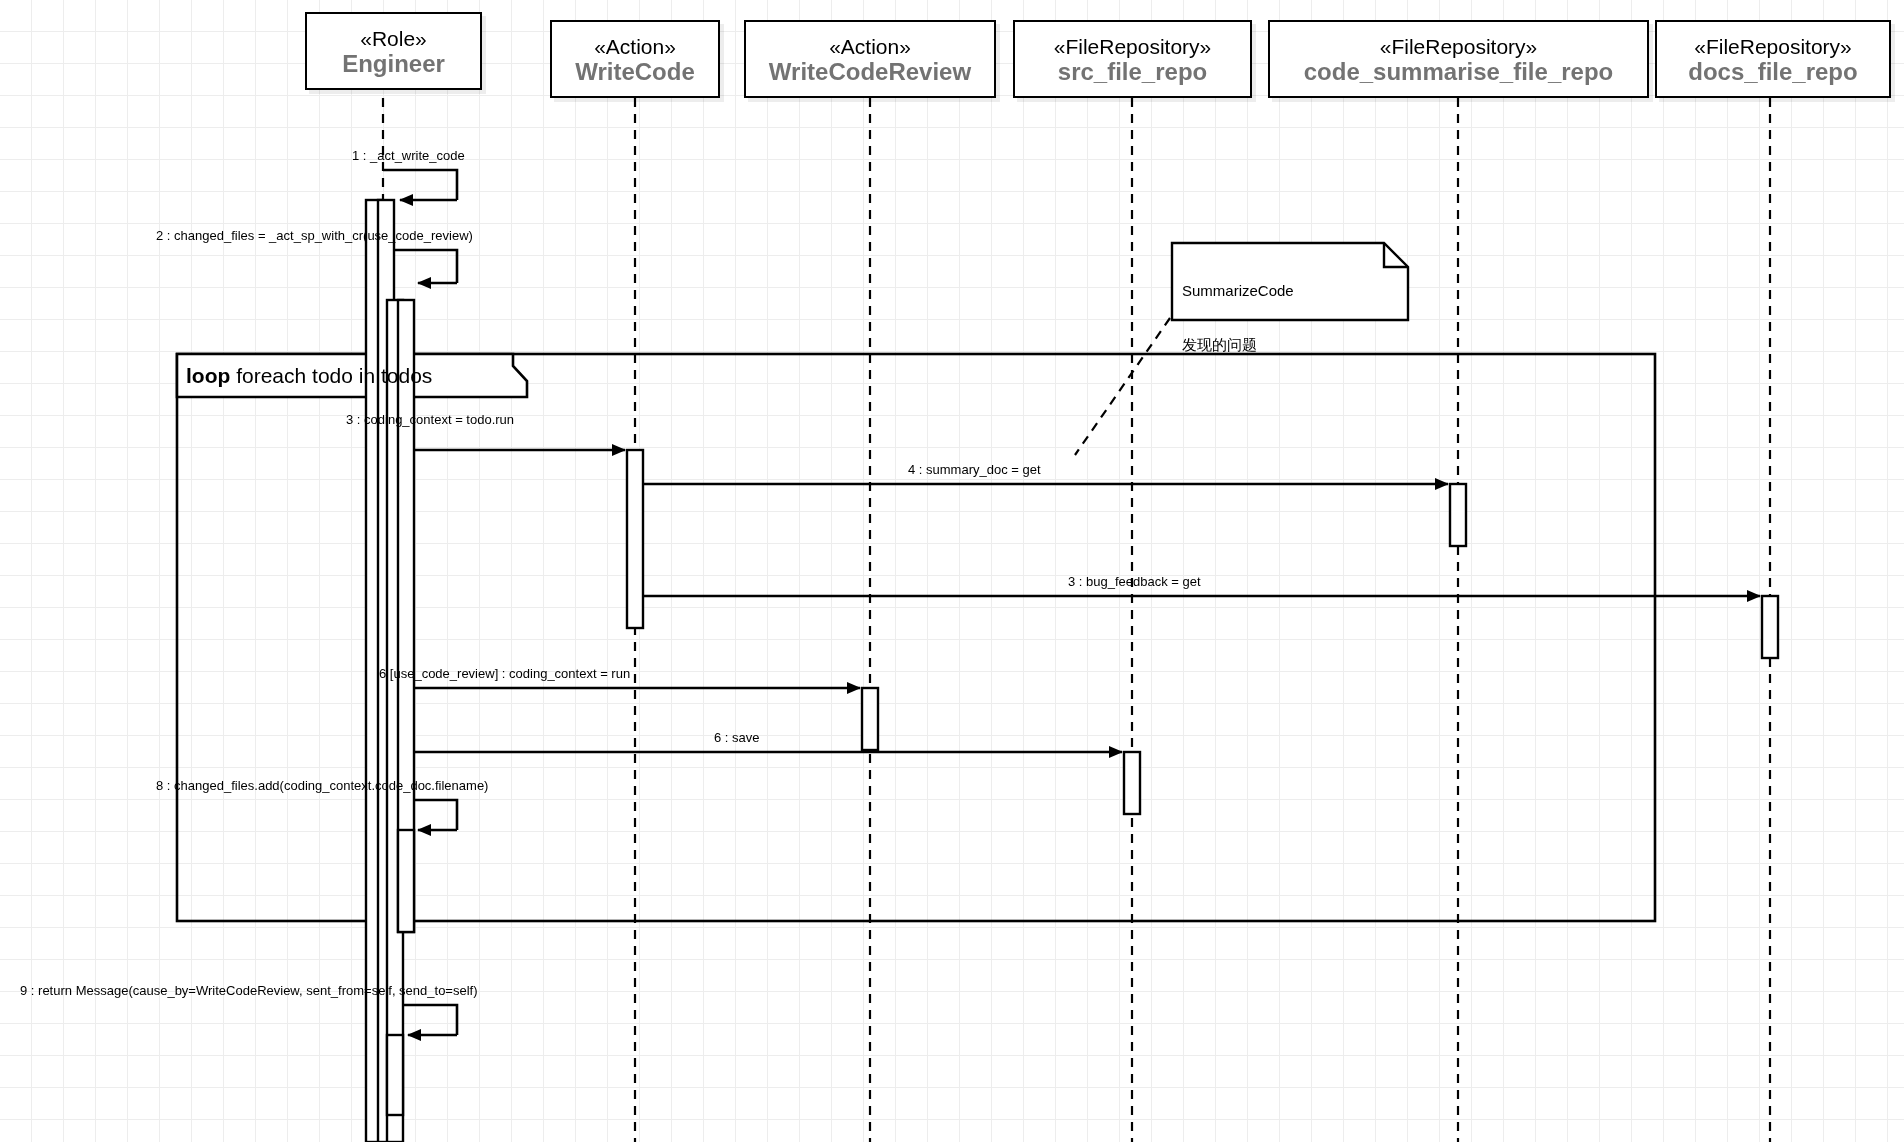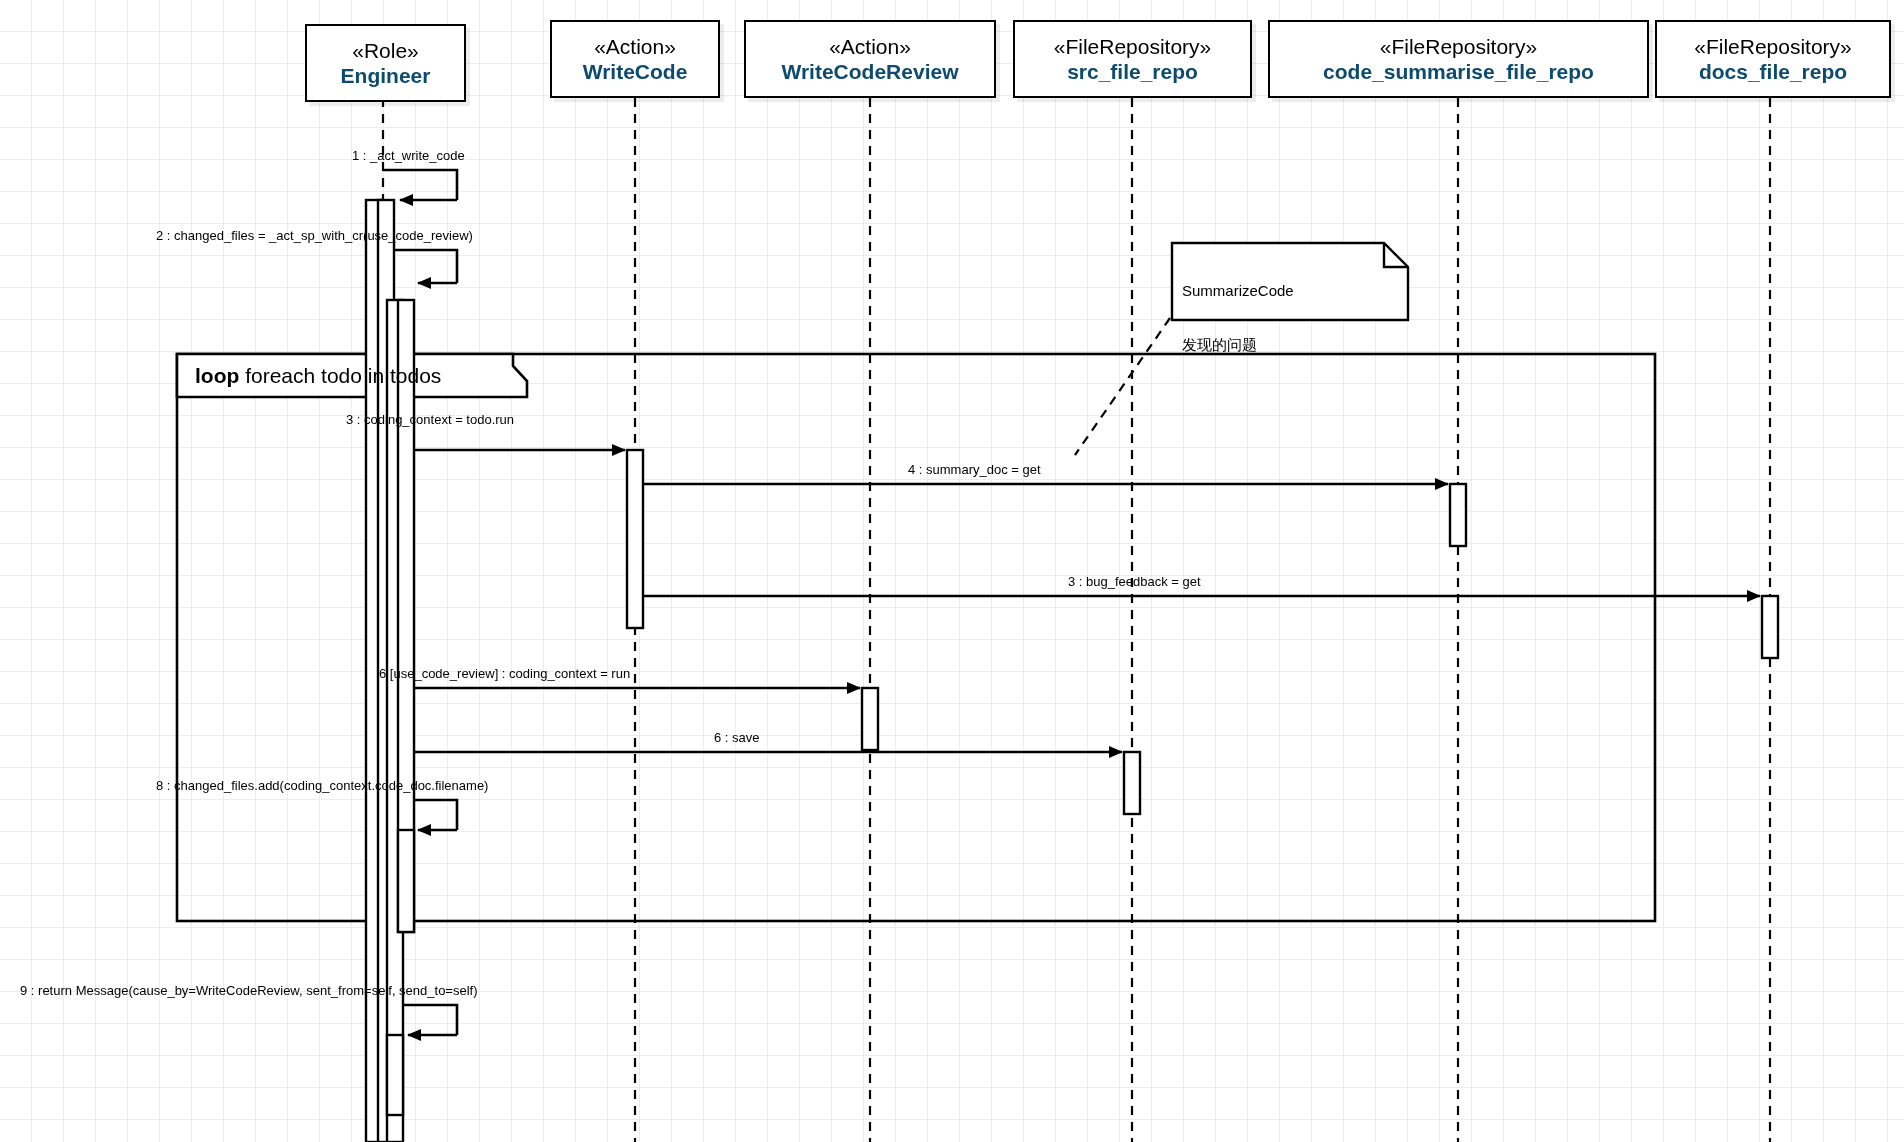--- a/index.html
+++ b/index.html
@@ -46,23 +46,23 @@
     align-items: center;
     box-shadow: 4px 4px 0 rgba(0,0,0,0.07);
   }
   .lifeline-stereo {
     font-size: 21px;
     color: #000;
     line-height: 25px;
     white-space: nowrap;
   }
   .lifeline-name {
-    font-size: 21px;
+    font-size: 24px;
     font-weight: bold;
-    color: #0c4a6e;
+    color: #737373;
     line-height: 26px;
     white-space: nowrap;
   }
   .msg-label {
     position: absolute;
     font-size: 13px;
     color: #000;
     white-space: nowrap;
     line-height: 24px;
   }
@@ -160,21 +160,21 @@
       <line x1="414" y1="752" x2="1122" y2="752" marker-end="url(#solidArrow)"></line>
 
       <path d="M414,800 L457,800 L457,830"></path>
       <line x1="457" y1="830" x2="418" y2="830" marker-end="url(#solidArrow)"></line>
 
       <path d="M403,1005 L457,1005 L457,1035"></path>
       <line x1="457" y1="1035" x2="408" y2="1035" marker-end="url(#solidArrow)"></line>
     </g>
   </svg>
 
-  <div class="lifeline-head" style="left:305px; top:24px; width:161px; height:78px;">
+  <div class="lifeline-head" style="left:305px; top:12px; width:177px; height:78px;">
     <div class="lifeline-stereo">«Role»</div>
     <div class="lifeline-name">Engineer</div>
   </div>
 
   <div class="lifeline-head" style="left:550px; top:20px; width:170px; height:78px;">
     <div class="lifeline-stereo">«Action»</div>
     <div class="lifeline-name">WriteCode</div>
   </div>
 
   <div class="lifeline-head" style="left:744px; top:20px; width:252px; height:78px;">
@@ -190,21 +190,21 @@
   <div class="lifeline-head" style="left:1268px; top:20px; width:381px; height:78px;">
     <div class="lifeline-stereo">«FileRepository»</div>
     <div class="lifeline-name">code_summarise_file_repo</div>
   </div>
 
   <div class="lifeline-head" style="left:1655px; top:20px; width:236px; height:78px;">
     <div class="lifeline-stereo">«FileRepository»</div>
     <div class="lifeline-name">docs_file_repo</div>
   </div>
 
-  <div class="frame-label" style="left:186px; top:364px;margin-left:9px;">
+  <div class="frame-label" style="left:186px; top:364px;">
     <b>loop</b><span>&nbsp;</span><span>foreach todo in todos</span>
   </div>
 
   <div class="note-text" style="left:1182px; top:250px;">
     <div>SummarizeCode</div>
     <div>发现的问题</div>
   </div>
 
   <div class="msg-label" style="left:352px; top:168px; transform:translateY(-100%);">1 : _act_write_code</div>
 

